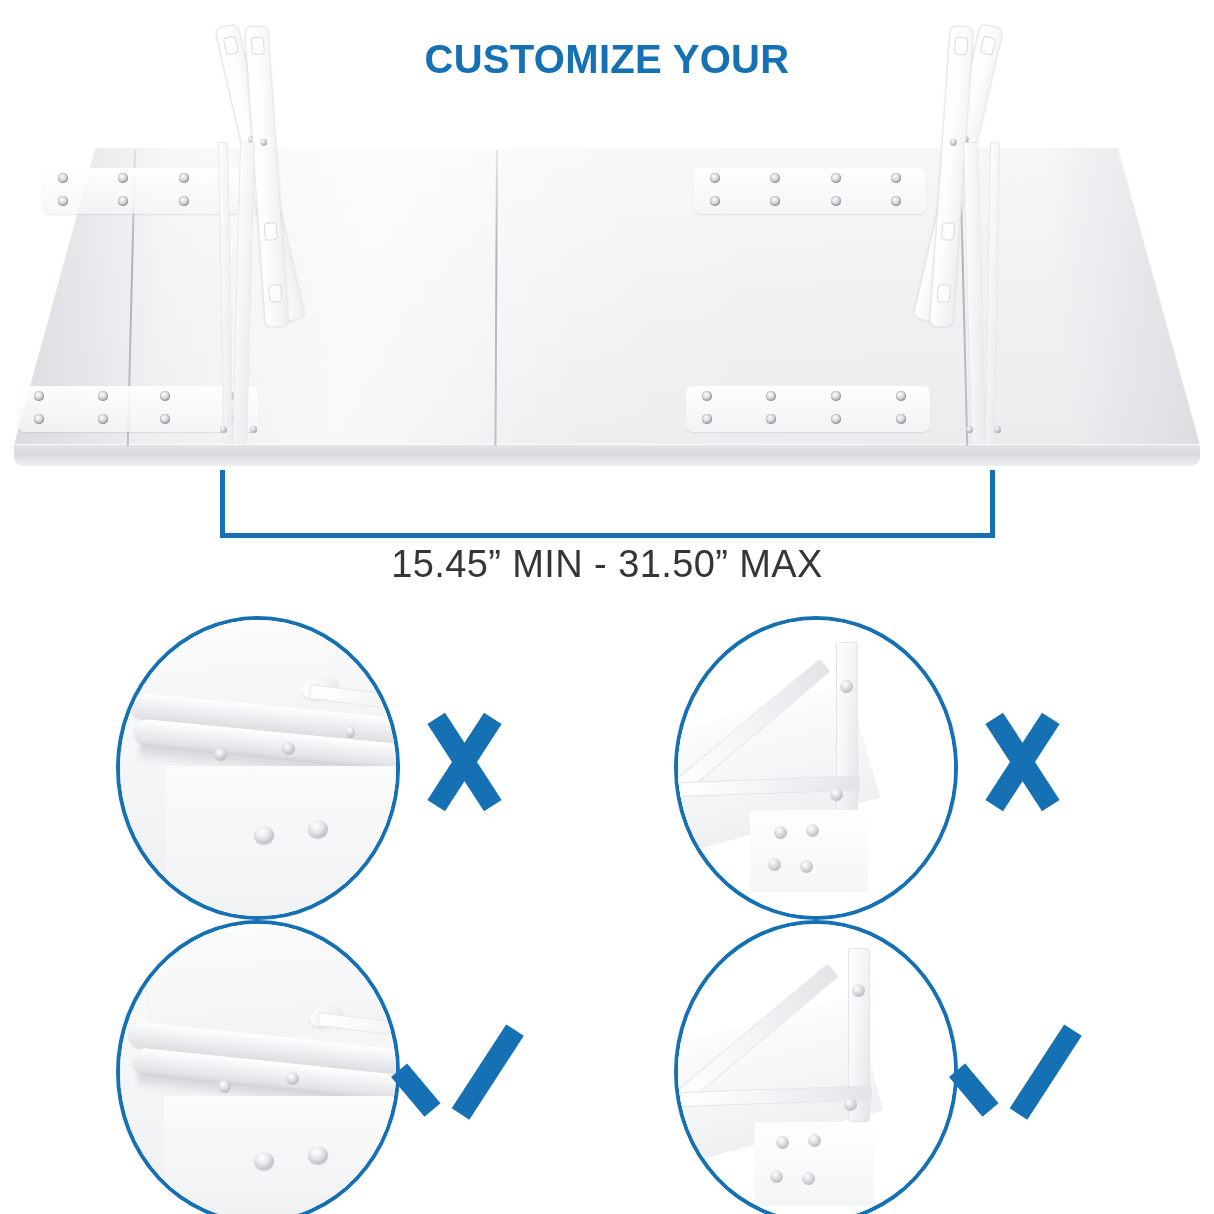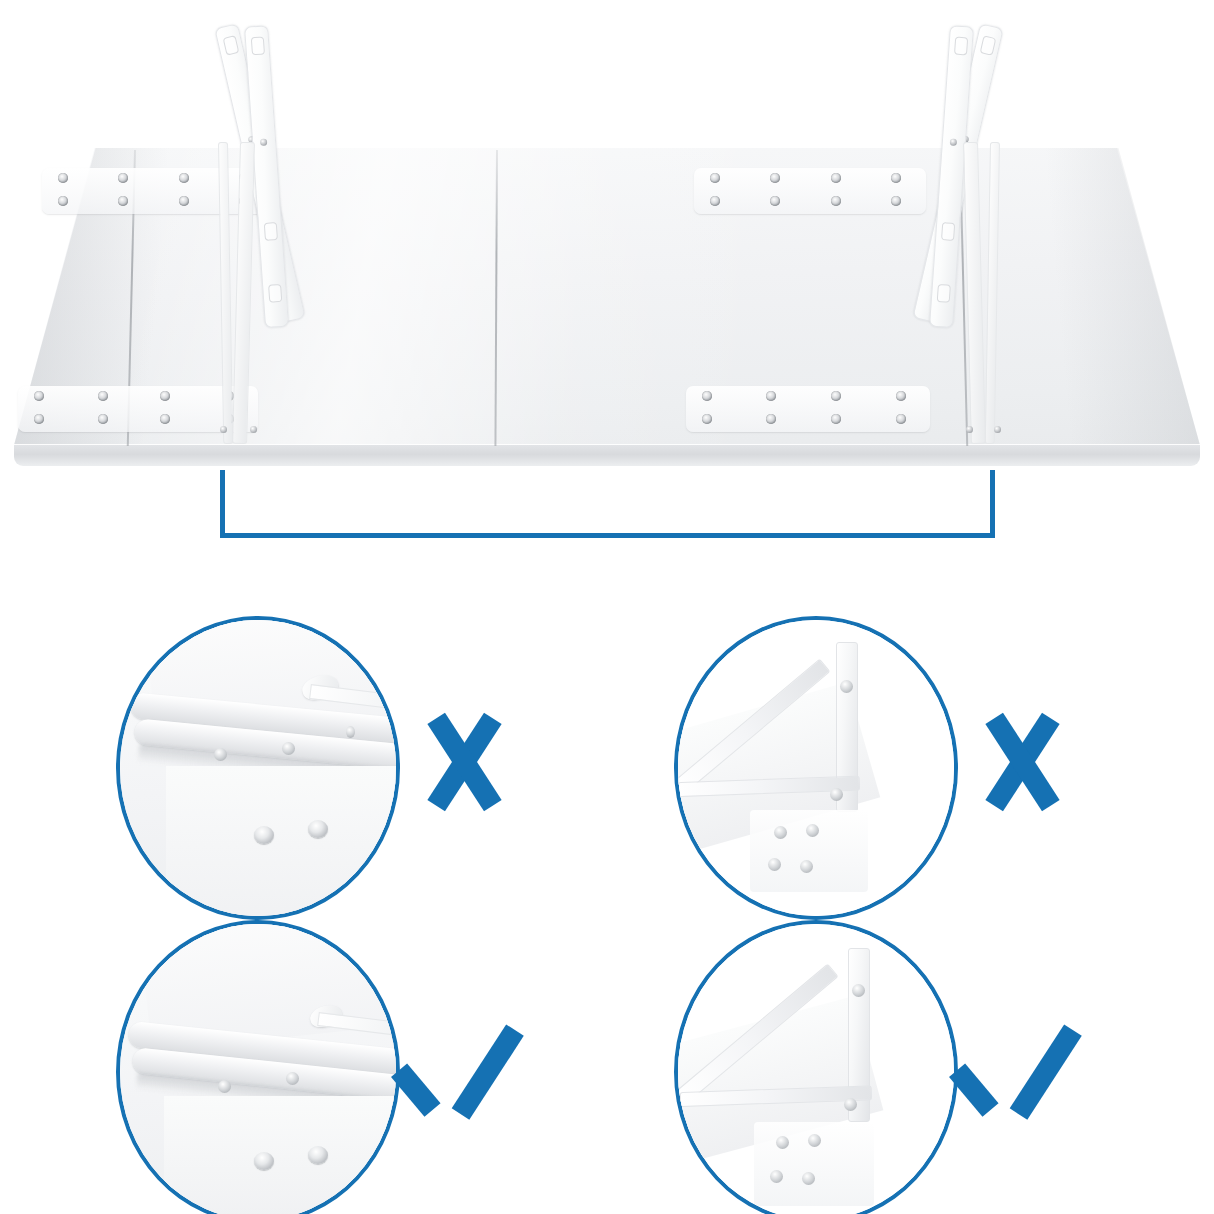--- a/index.html
+++ b/index.html
@@ -323,20 +323,21 @@
     position: absolute;
     width: 13px; height: 13px;
     border-radius: 50%;
     background: radial-gradient(circle at 38% 32%, #ffffff, #d2d5d8 50%, #9ea2a7 100%);
   }
 </style>
 </head>
 <body>
 
 <div id="headline">
+  <span class="line">CUSTOMIZE YOUR</span>
 </div>
 
 <div id="hero">
 
   <div class="bracket-shadow" style="left:236px; top:152px; width:26px; height:300px; transform:rotate(-3deg);"></div>
   <div class="bracket-shadow" style="left:952px; top:152px; width:26px; height:300px; transform:rotate(3deg);"></div>
 
   <div class="shelf-board">
     <div class="shelf-top"></div>
     <div class="shelf-sheen"></div>
@@ -431,20 +432,21 @@
     <div class="arm-slim" style="left:63px; top:120px; width:13px; height:300px; transform:rotate(-1.5deg);"></div>
     <div class="pivot" style="left:66px; top:404px;"></div>
     <div class="pivot" style="left:94px; top:404px;"></div>
   </div>
 </div>
 
 <div id="dimension">
   <div class="dim-line" style="left:220px; top:470px; width:5px; height:68px;"></div>
   <div class="dim-line" style="left:990px; top:470px; width:5px; height:68px;"></div>
   <div class="dim-line" style="left:220px; top:533px; width:775px; height:5px;"></div>
+  <div id="dim-label">15.45” MIN - 31.50” MAX</div>
 </div>
 
 <div id="comparison">
 
   <div class="compare-cell" style="left:110px; top:8px;">
     <div class="circle-frame">
       <div class="photo">
         <div class="sc-wall" style="left:0; top:0; width:300px; height:310px;"></div>
         <div class="sc-board" style="left:36px; top:-10px; width:250px; height:128px; transform:rotate(-5deg);"></div>
         <div class="sc-tab" style="left:188px; top:62px; width:36px; height:22px; transform:rotate(-16deg);"></div>

